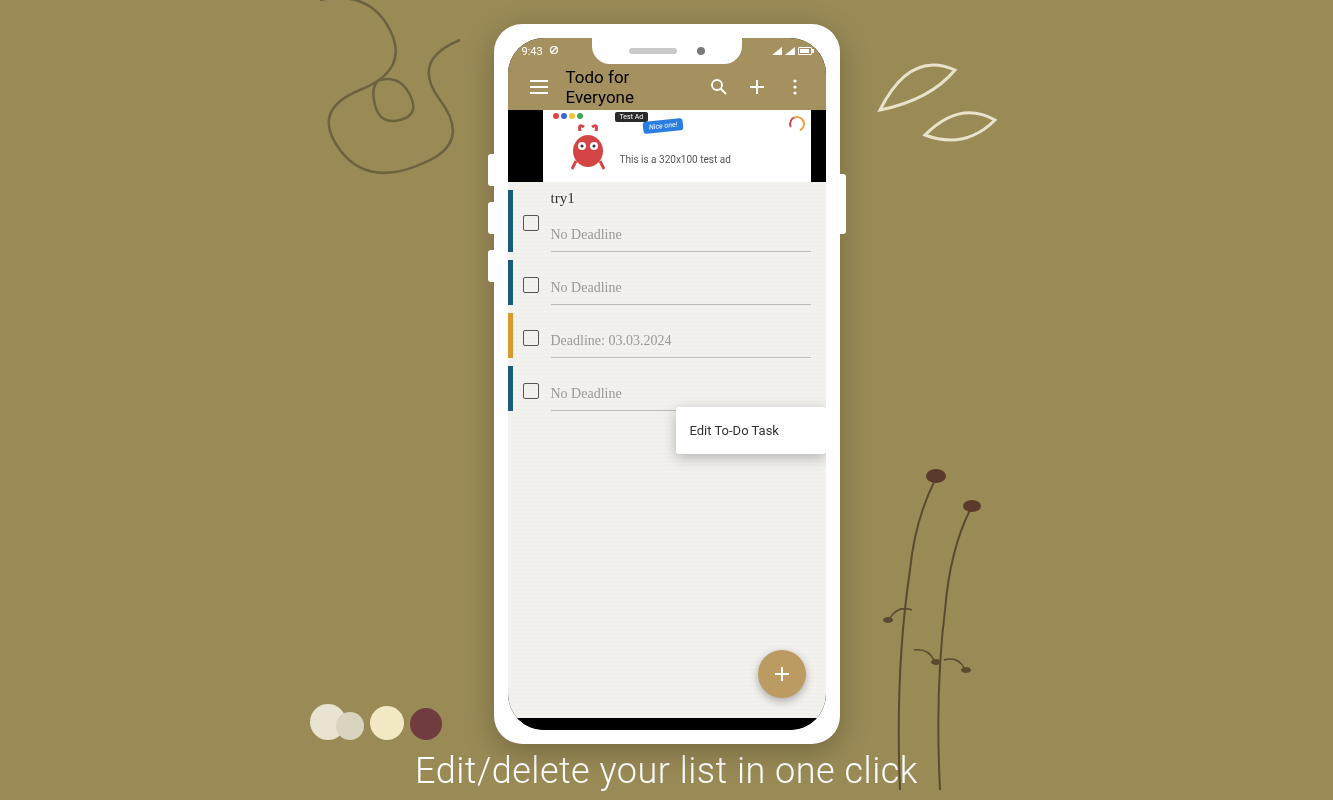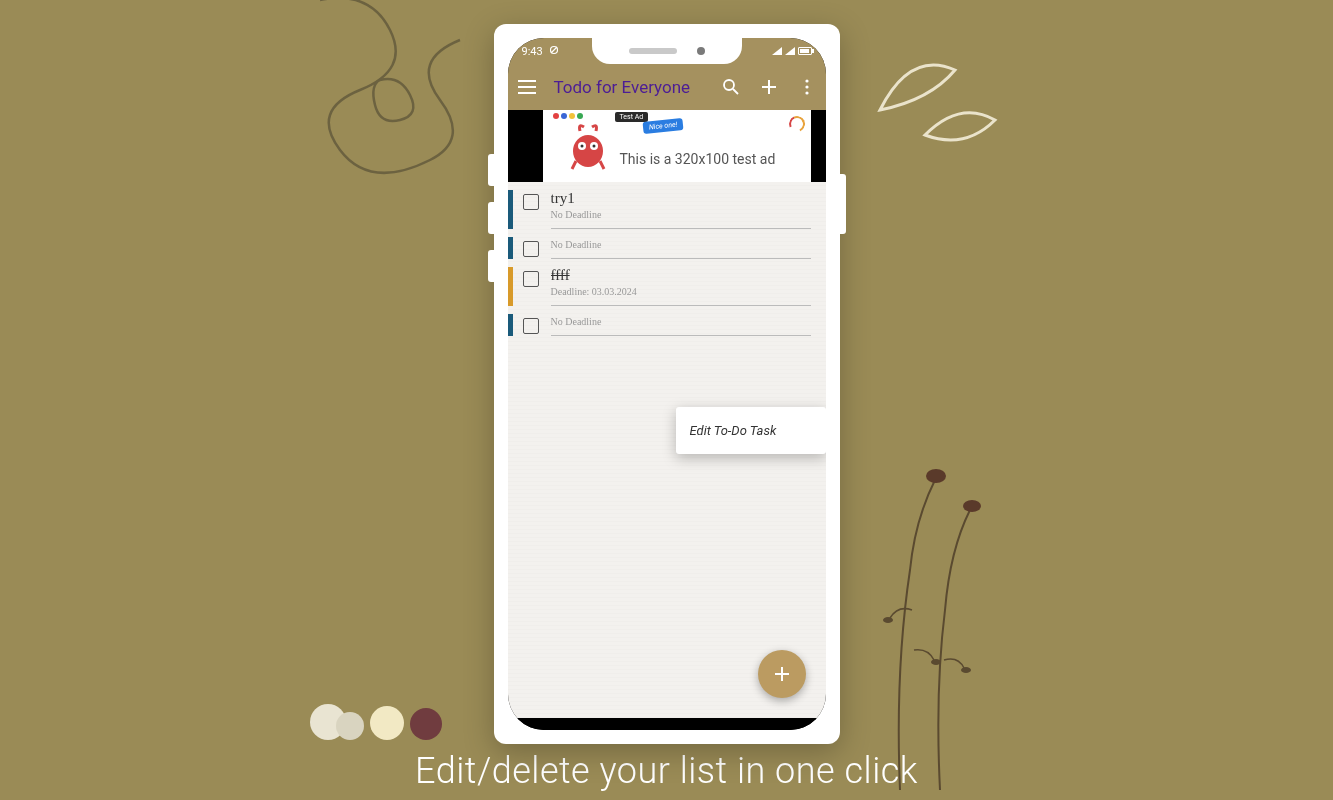--- a/index.html
+++ b/index.html
@@ -73,21 +73,21 @@
 
   
   .phone {
     position: absolute;
     top: 24px;
     left: 50%;
     transform: translateX(-50%);
     width: 346px;
     height: 720px;
     background: #fff;
-    border-radius: 12px;
+    border-radius: 28px;
     box-shadow: 0 8px 30px rgba(0,0,0,0.25);
   }
   .phone::before {
     
     content:"";
     position:absolute;
     left:-6px; top:130px;
     width:6px; height:32px;
     background:#fff; border-radius:3px 0 0 3px;
     box-shadow: 0 48px 0 #fff, 0 96px 0 #fff;
@@ -155,24 +155,24 @@
   .batt {
     width:14px;height:8px;border:1px solid #fff;border-radius:1px;position:relative;
   }
   .batt::after{content:"";position:absolute;right:-3px;top:1px;width:2px;height:4px;background:#fff;}
   .batt::before{content:"";position:absolute;left:1px;top:1px;bottom:1px;width:9px;background:#fff;}
 
   
   .appbar {
     height: 46px;
     background: #a5915f;
-    color: #4c1d95;
+    color: #000000;
     display: flex;
     align-items: center;
-    padding: 0 8px;
+    padding: 0 20px;
     gap: 16px;
     font-size: 17px;
   }
   .appbar .title { flex: 1; font-weight: 400; }
   .appbar .ab-icon {
     width: 22px; height: 22px;
     display:flex; align-items:center; justify-content:center;
     cursor:pointer;
   }
 
@@ -190,21 +190,21 @@
     position:relative;
     display:flex;
     align-items:center;
     padding-left: 17px;
     margin-left: 20px;
   }
   .ad-monster {
     width:44px;height:50px;margin-left:6px;
   }
   .ad-text {
-    font-size:14px;color:#555;margin-left:10px;margin-top:26px;
+    font-size:10px;color:#555;margin-left:10px;margin-top:26px;
   }
   .ad-badge {
     position:absolute; top:2px; left:72px;
     background:#2a2a2a; color:#fff; font-size:7px; padding:1px 5px; border-radius:2px;
   }
   .ad-bubble {
     position:absolute; top:10px; left:100px;
     background:#2a7de1; color:#fff; font-size:7px; padding:2px 6px; border-radius:3px;
     transform: rotate(-6deg);
     font-style:italic;
@@ -230,21 +230,21 @@
   
   .list-area::before {
     content:"";
     position:absolute; inset:0;
     background: repeating-linear-gradient(0deg, rgba(0,0,0,0.012) 0 1px, transparent 1px 4px);
     pointer-events:none;
   }
 
   .todo-item {
     display:flex;
-    align-items:flex-start;
+    align-items:center;
     padding: 8px 15px 0 0;
     position:relative;
   }
   .stripe {
     width:5px;
     align-self: stretch;
   }
   .stripe.blue { background:#1a5a7a; }
   .stripe.orange { background:#d89a2a; }
   .chk {
@@ -264,44 +264,43 @@
   .item-title {
     font-size:15px;
     color:#333;
     font-family: Georgia, serif;
     white-space: nowrap;
     overflow:hidden;
     text-overflow: ellipsis;
   }
   .item-title.strike { text-decoration: line-through; }
   .item-sub {
-    font-size:10px;
+    font-size:14px;
     color:#999;
-    margin-top:2px;
+    margin-top:20px;
     font-family: Georgia, serif;
   }
 
   
   .ctx-menu {
     position:absolute;
     top: 225px;
     right: 0;
     width: 150px;
     background:#fff;
     box-shadow: 0 4px 14px rgba(0,0,0,0.25);
     border-radius:3px;
     z-index:30;
     padding: 4px 0;
   }
   .ctx-item {
     padding: 12px 14px;
     font-size: 13px;
     color:#333;
     cursor:pointer;
-    font-style:italic;
   }
 
   
   .fab {
     position:absolute;
     bottom: 20px;
     right: 20px;
     width:48px;height:48px;border-radius:50%;
     background:#bb9b61;
     color:#fff;
@@ -450,21 +449,20 @@
         <div class="chk"></div>
         <div class="item-body">
           <div class="item-sub">No Deadline</div>
         </div>
       </div>
 
       <div class="todo-item">
         <div class="stripe orange"></div>
         <div class="chk"></div>
         <div class="item-body">
-          <div class="item-title strike">ffff</div>
           <div class="item-sub">Deadline: 03.03.2024</div>
         </div>
       </div>
 
       <div class="todo-item">
         <div class="stripe blue"></div>
         <div class="chk"></div>
         <div class="item-body">
           <div class="item-sub">No Deadline</div>
         </div>

